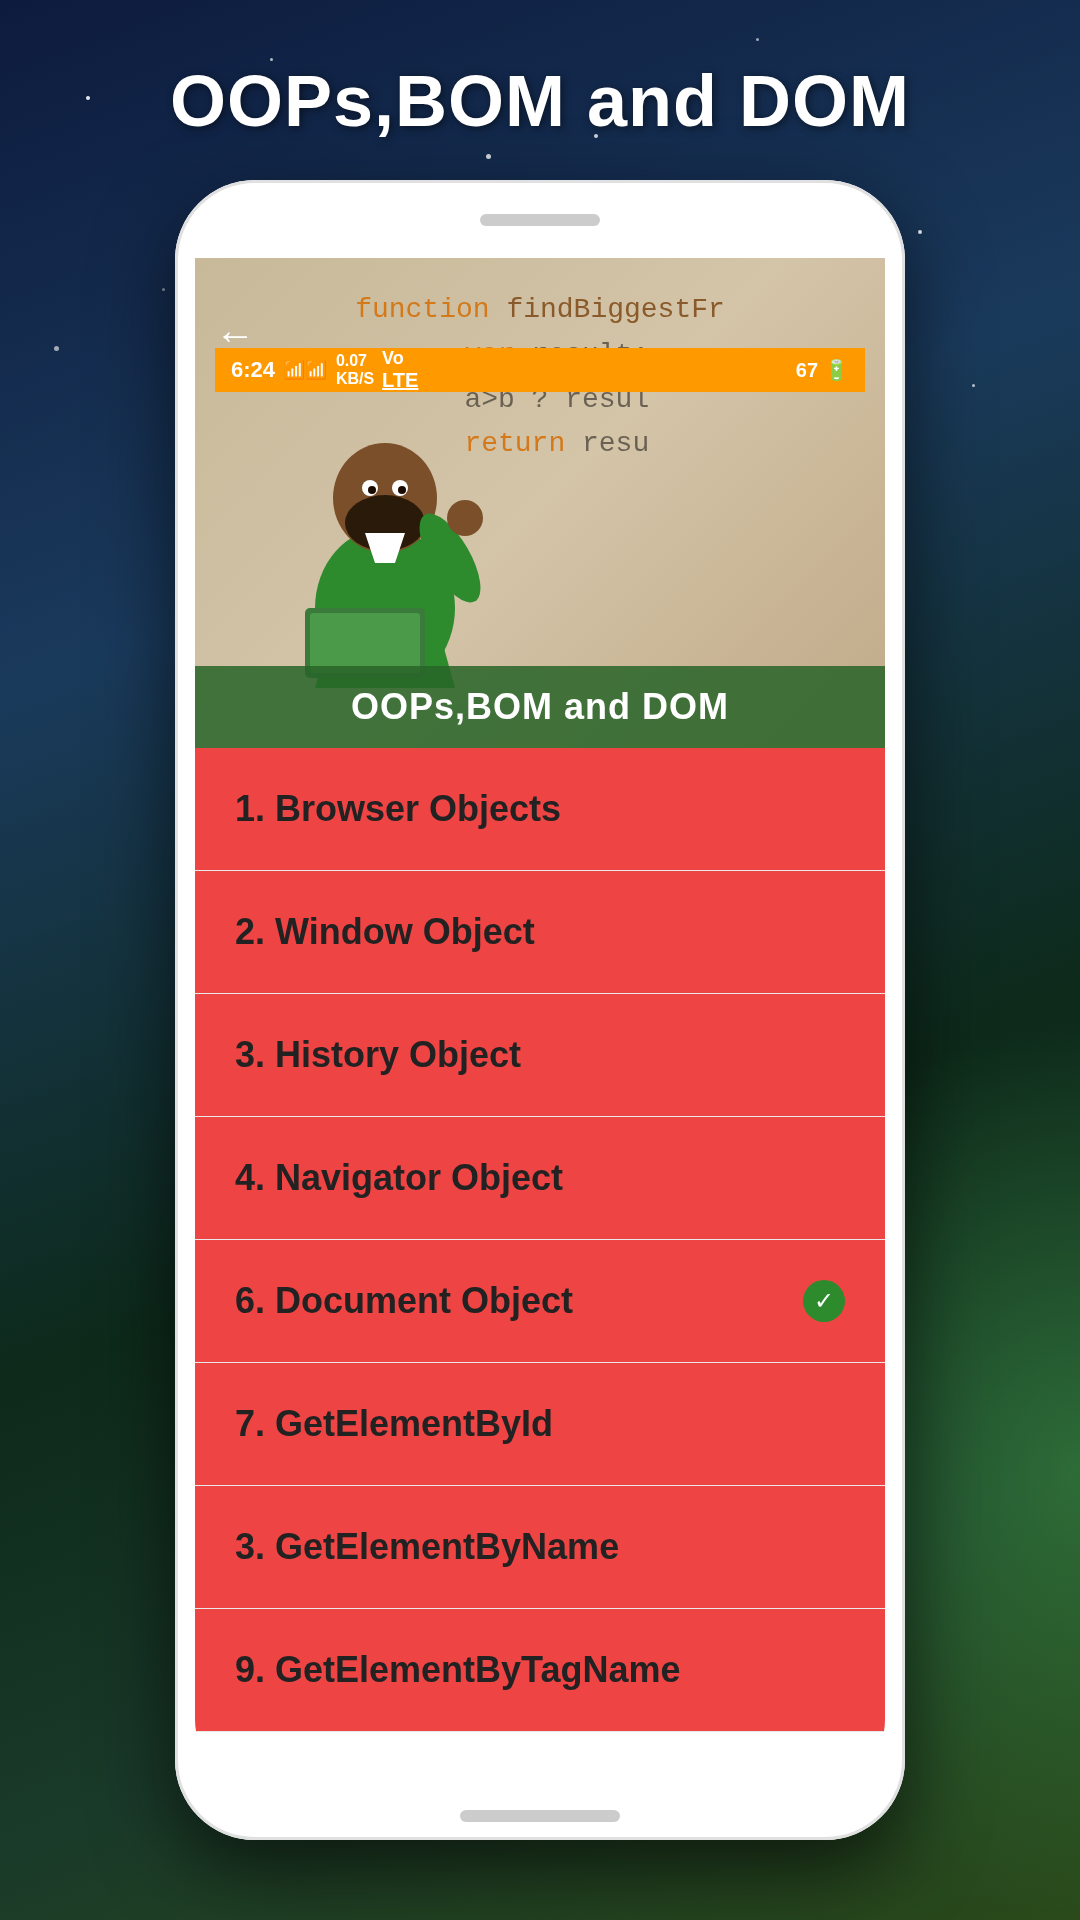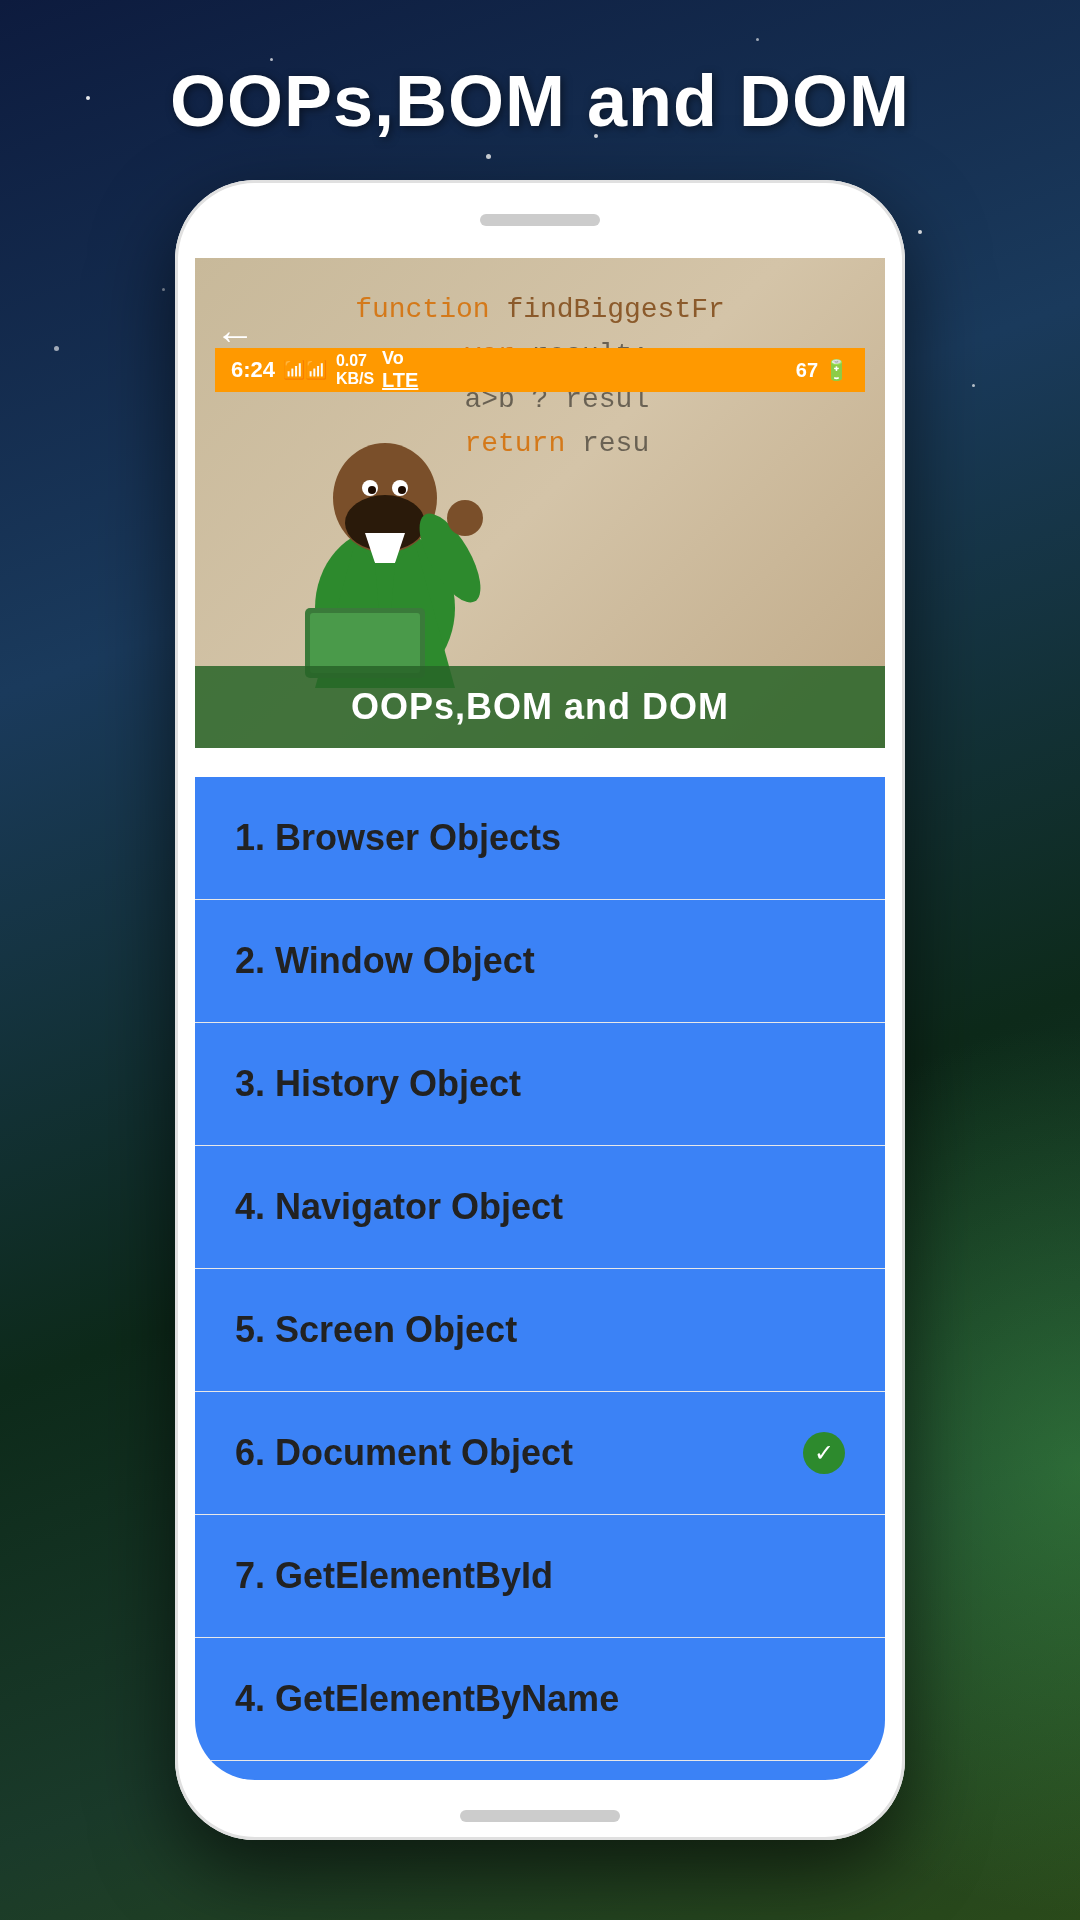--- a/index.html
+++ b/index.html
@@ -244,22 +244,21 @@
     .hero-banner-text {
       color: white;
       font-size: 36px;
       font-weight: 600;
       text-align: center;
       letter-spacing: 1px;
     }
 
     
     .list-container {
-      background: #3b82f6;
-      margin-top: 29px;
+      background: #ef4444;
     }
 
     .list-item {
       display: flex;
       align-items: center;
       justify-content: space-between;
       padding: 40px 40px;
       border-bottom: 1px solid #e8e8e8;
       cursor: pointer;
     }
@@ -394,35 +393,32 @@
       </div>
 
       <div class="list-item">
         <span class="list-item-text">3. History Object</span>
       </div>
 
       <div class="list-item">
         <span class="list-item-text">4. Navigator Object</span>
       </div>
 
-      <div class="list-item">
-        <span class="list-item-text">5. Screen Object</span>
-      </div>
 
       <div class="list-item">
         <span class="list-item-text">6. Document Object</span>
         <div class="check-icon">✓</div>
       </div>
 
       <div class="list-item">
         <span class="list-item-text">7. GetElementById</span>
       </div>
 
       <div class="list-item">
-        <span class="list-item-text">4. GetElementByName</span>
+        <span class="list-item-text">3. GetElementByName</span>
       </div>
 
       <div class="list-item">
         <span class="list-item-text">9. GetElementByTagName</span>
       </div>
 
     </div>
 
   </div>
 

